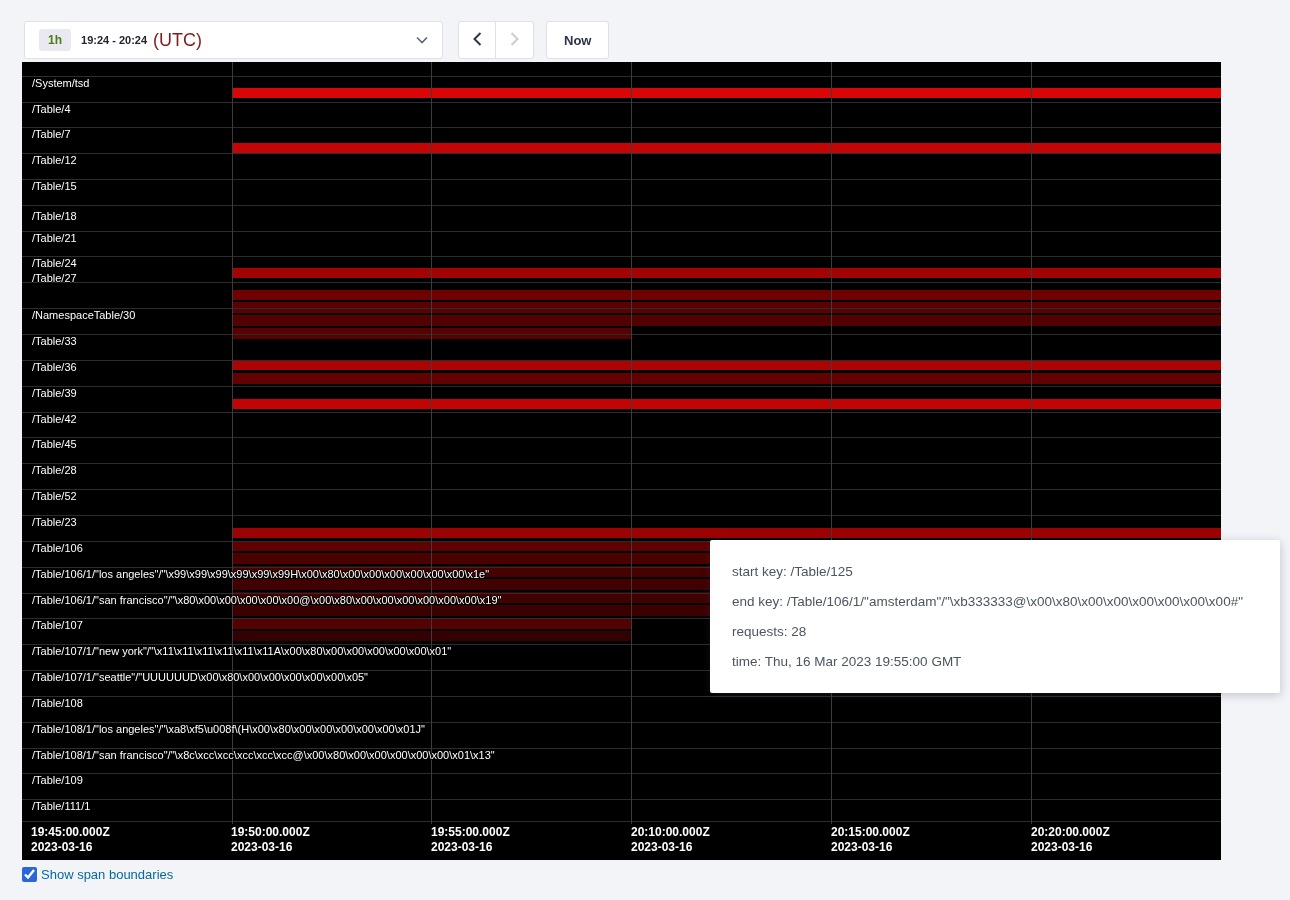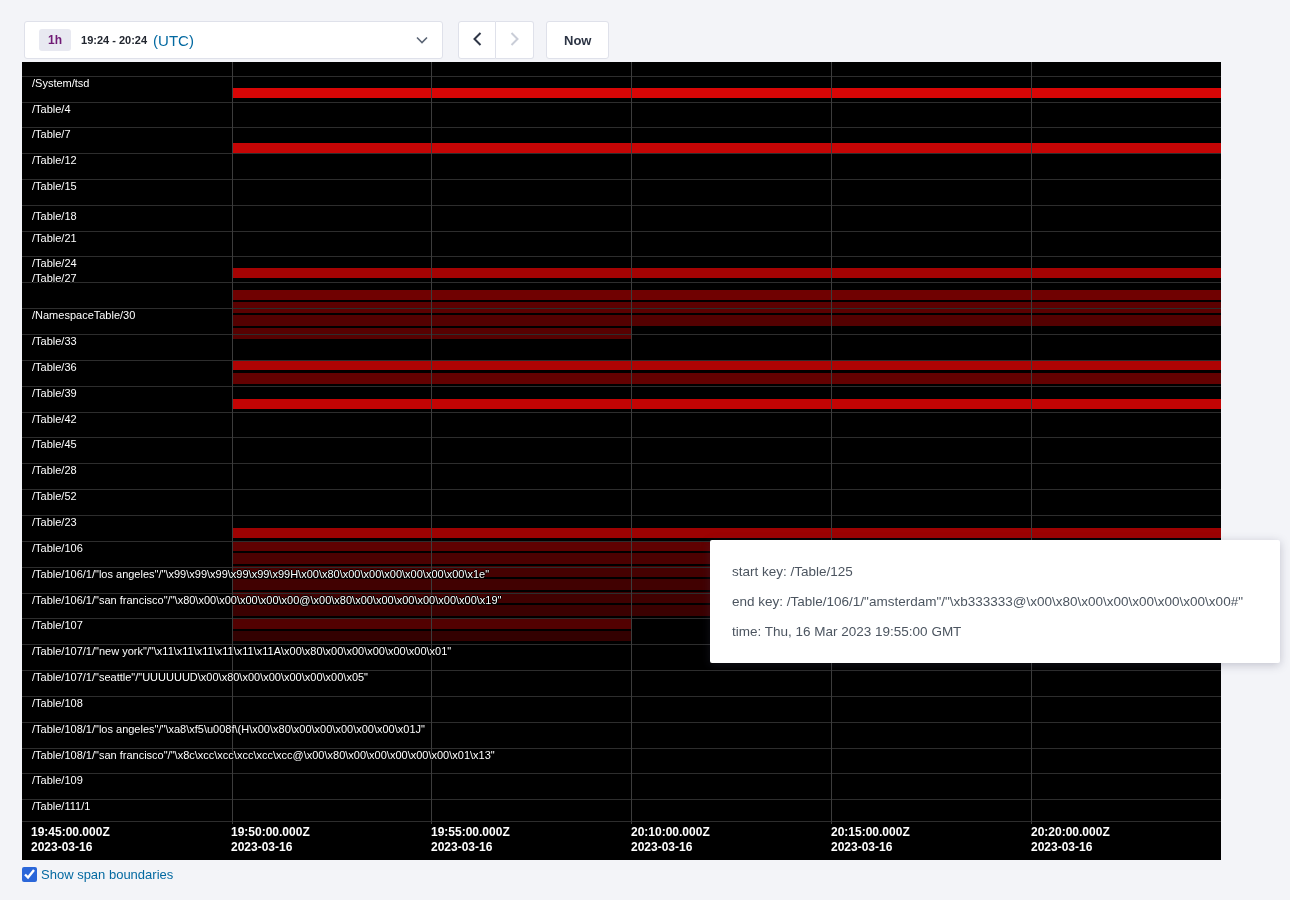--- a/index.html
+++ b/index.html
@@ -3,23 +3,23 @@
 <meta charset="utf-8">
 <style>
   * { box-sizing: border-box; }
   body { margin:0; background:#f3f4f8; font-family:"Liberation Sans", sans-serif; }
   .page { position:relative; width:1290px; height:900px; background:#f3f4f8; overflow:hidden; }
 
   
   .toolbar { position:absolute; top:21px; left:24px; display:flex; align-items:stretch; height:38px; }
   .time-select { width:419px; background:#fff; border:1px solid #dfe1ea; border-radius:3px;
                  display:flex; align-items:center; padding:0 14px; gap:10px; cursor:pointer; }
-  .badge { background:#e8e9f1; color:#701a75; font-size:12px; font-weight:700; padding:4px 9px; border-radius:3px; }
+  .badge { background:#e8e9f1; color:#4d7c0f; font-size:12px; font-weight:700; padding:4px 9px; border-radius:3px; }
   .range-text { font-size:11px; font-weight:700; color:#21262f; }
-  .range-tz { font-size:15px; color:#0369a1; margin-left:-4px; }
+  .range-tz { font-size:18px; color:#7f1d1d; margin-left:-4px; }
   .chev-down { margin-left:auto; display:flex; align-items:center; }
   .nav-group { display:flex; margin-left:15px; }
   .nav-btn { width:38px; height:38px; background:#fff; border:1px solid #dfe1ea; display:flex;
              align-items:center; justify-content:center; cursor:pointer; padding:0; }
   .nav-btn.prev { border-radius:3px 0 0 3px; }
   .nav-btn.next { border-radius:0 3px 3px 0; border-left-width:0; }
   .now-btn { margin-left:12px; height:38px; padding:0 17px; background:#fff; border:1px solid #dfe1ea;
              border-radius:3px; font-family:"Liberation Sans", sans-serif; font-size:13px; font-weight:700;
              color:#2c3444; cursor:pointer; }
 
@@ -185,20 +185,21 @@
       </div>
       <div class="xtick" style="left: 1009px;">
         <div>20:20:00.000Z</div>
         <div>2023-03-16</div>
       </div>
     </div>
 
   <div class="tooltip">
     <div class="line">start key: /Table/125</div>
     <div class="line">end key: /Table/106/1/"amsterdam"/"\xb333333@\x00\x80\x00\x00\x00\x00\x00\x00#"</div>
+    <div class="line">requests: 28</div>
     <div class="line">time: Thu, 16 Mar 2023 19:55:00 GMT</div>
   </div>
 
   <div class="footer">
     <input type="checkbox" id="spanbound" checked="" style="">
     <label for="spanbound">Show span boundaries</label>
   </div>
 
 </div>
 

